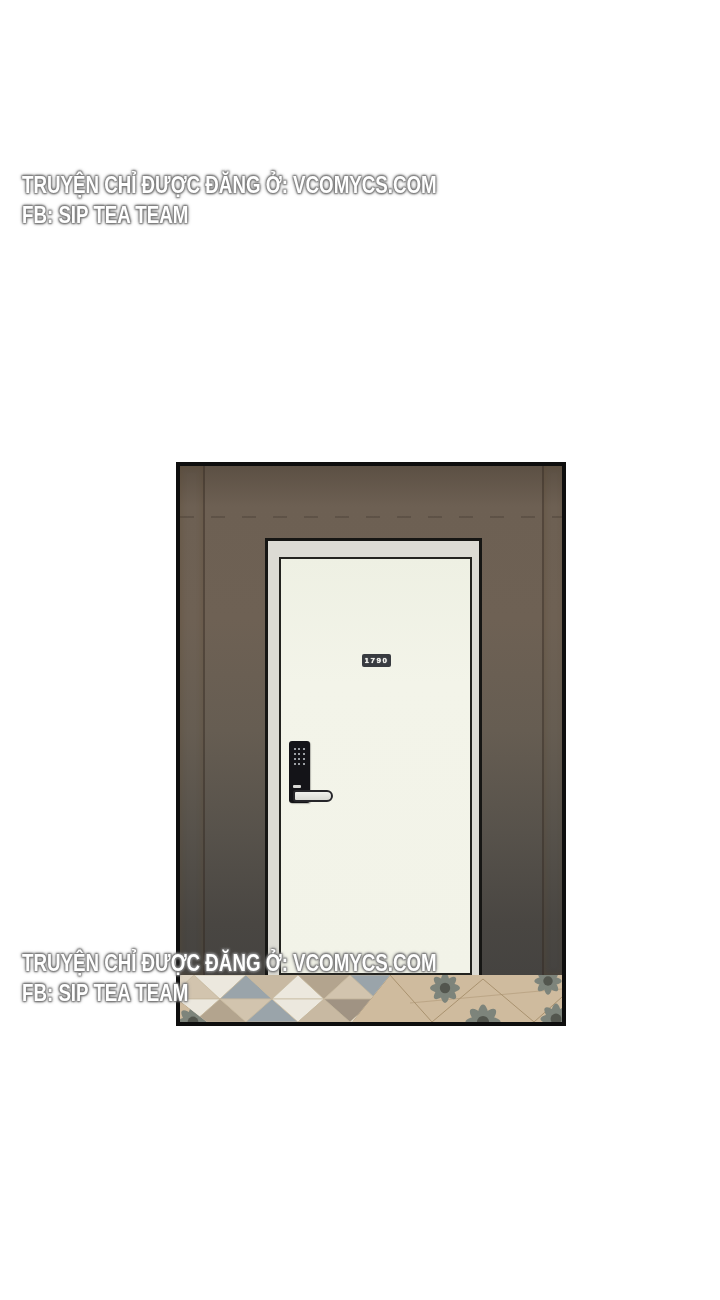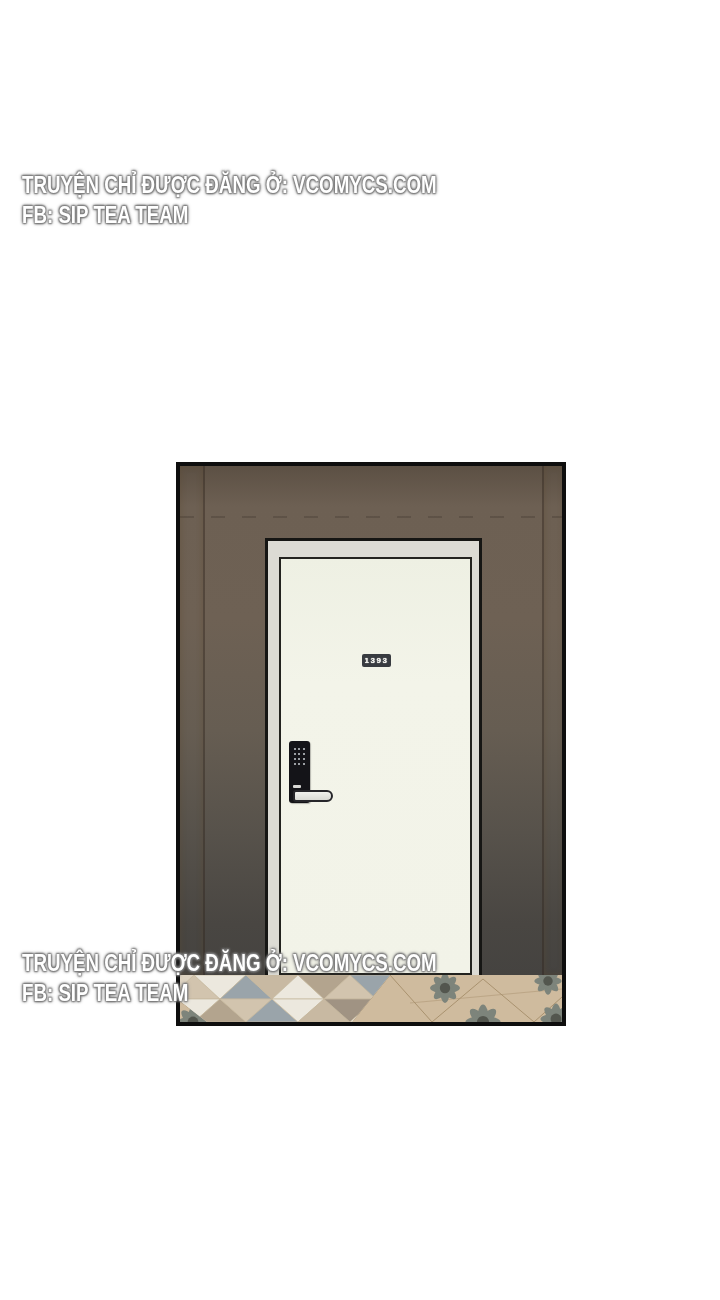--- a/index.html
+++ b/index.html
@@ -116,21 +116,21 @@
 
     <div class="wall"></div>
 
     <div class="pillar pillar-left"></div>
     <div class="pillar pillar-right"></div>
 
     <div class="doorframe"></div>
 
     <div class="door">
       <div class="plate">
-        <span>1393</span>
+        <span>1790</span>
       </div>
       <div class="lock">
         <div class="keypad">
           <i></i>
             <i></i>
             <i></i>
             <i></i>
             <i></i>
             <i></i>
             <i></i>

